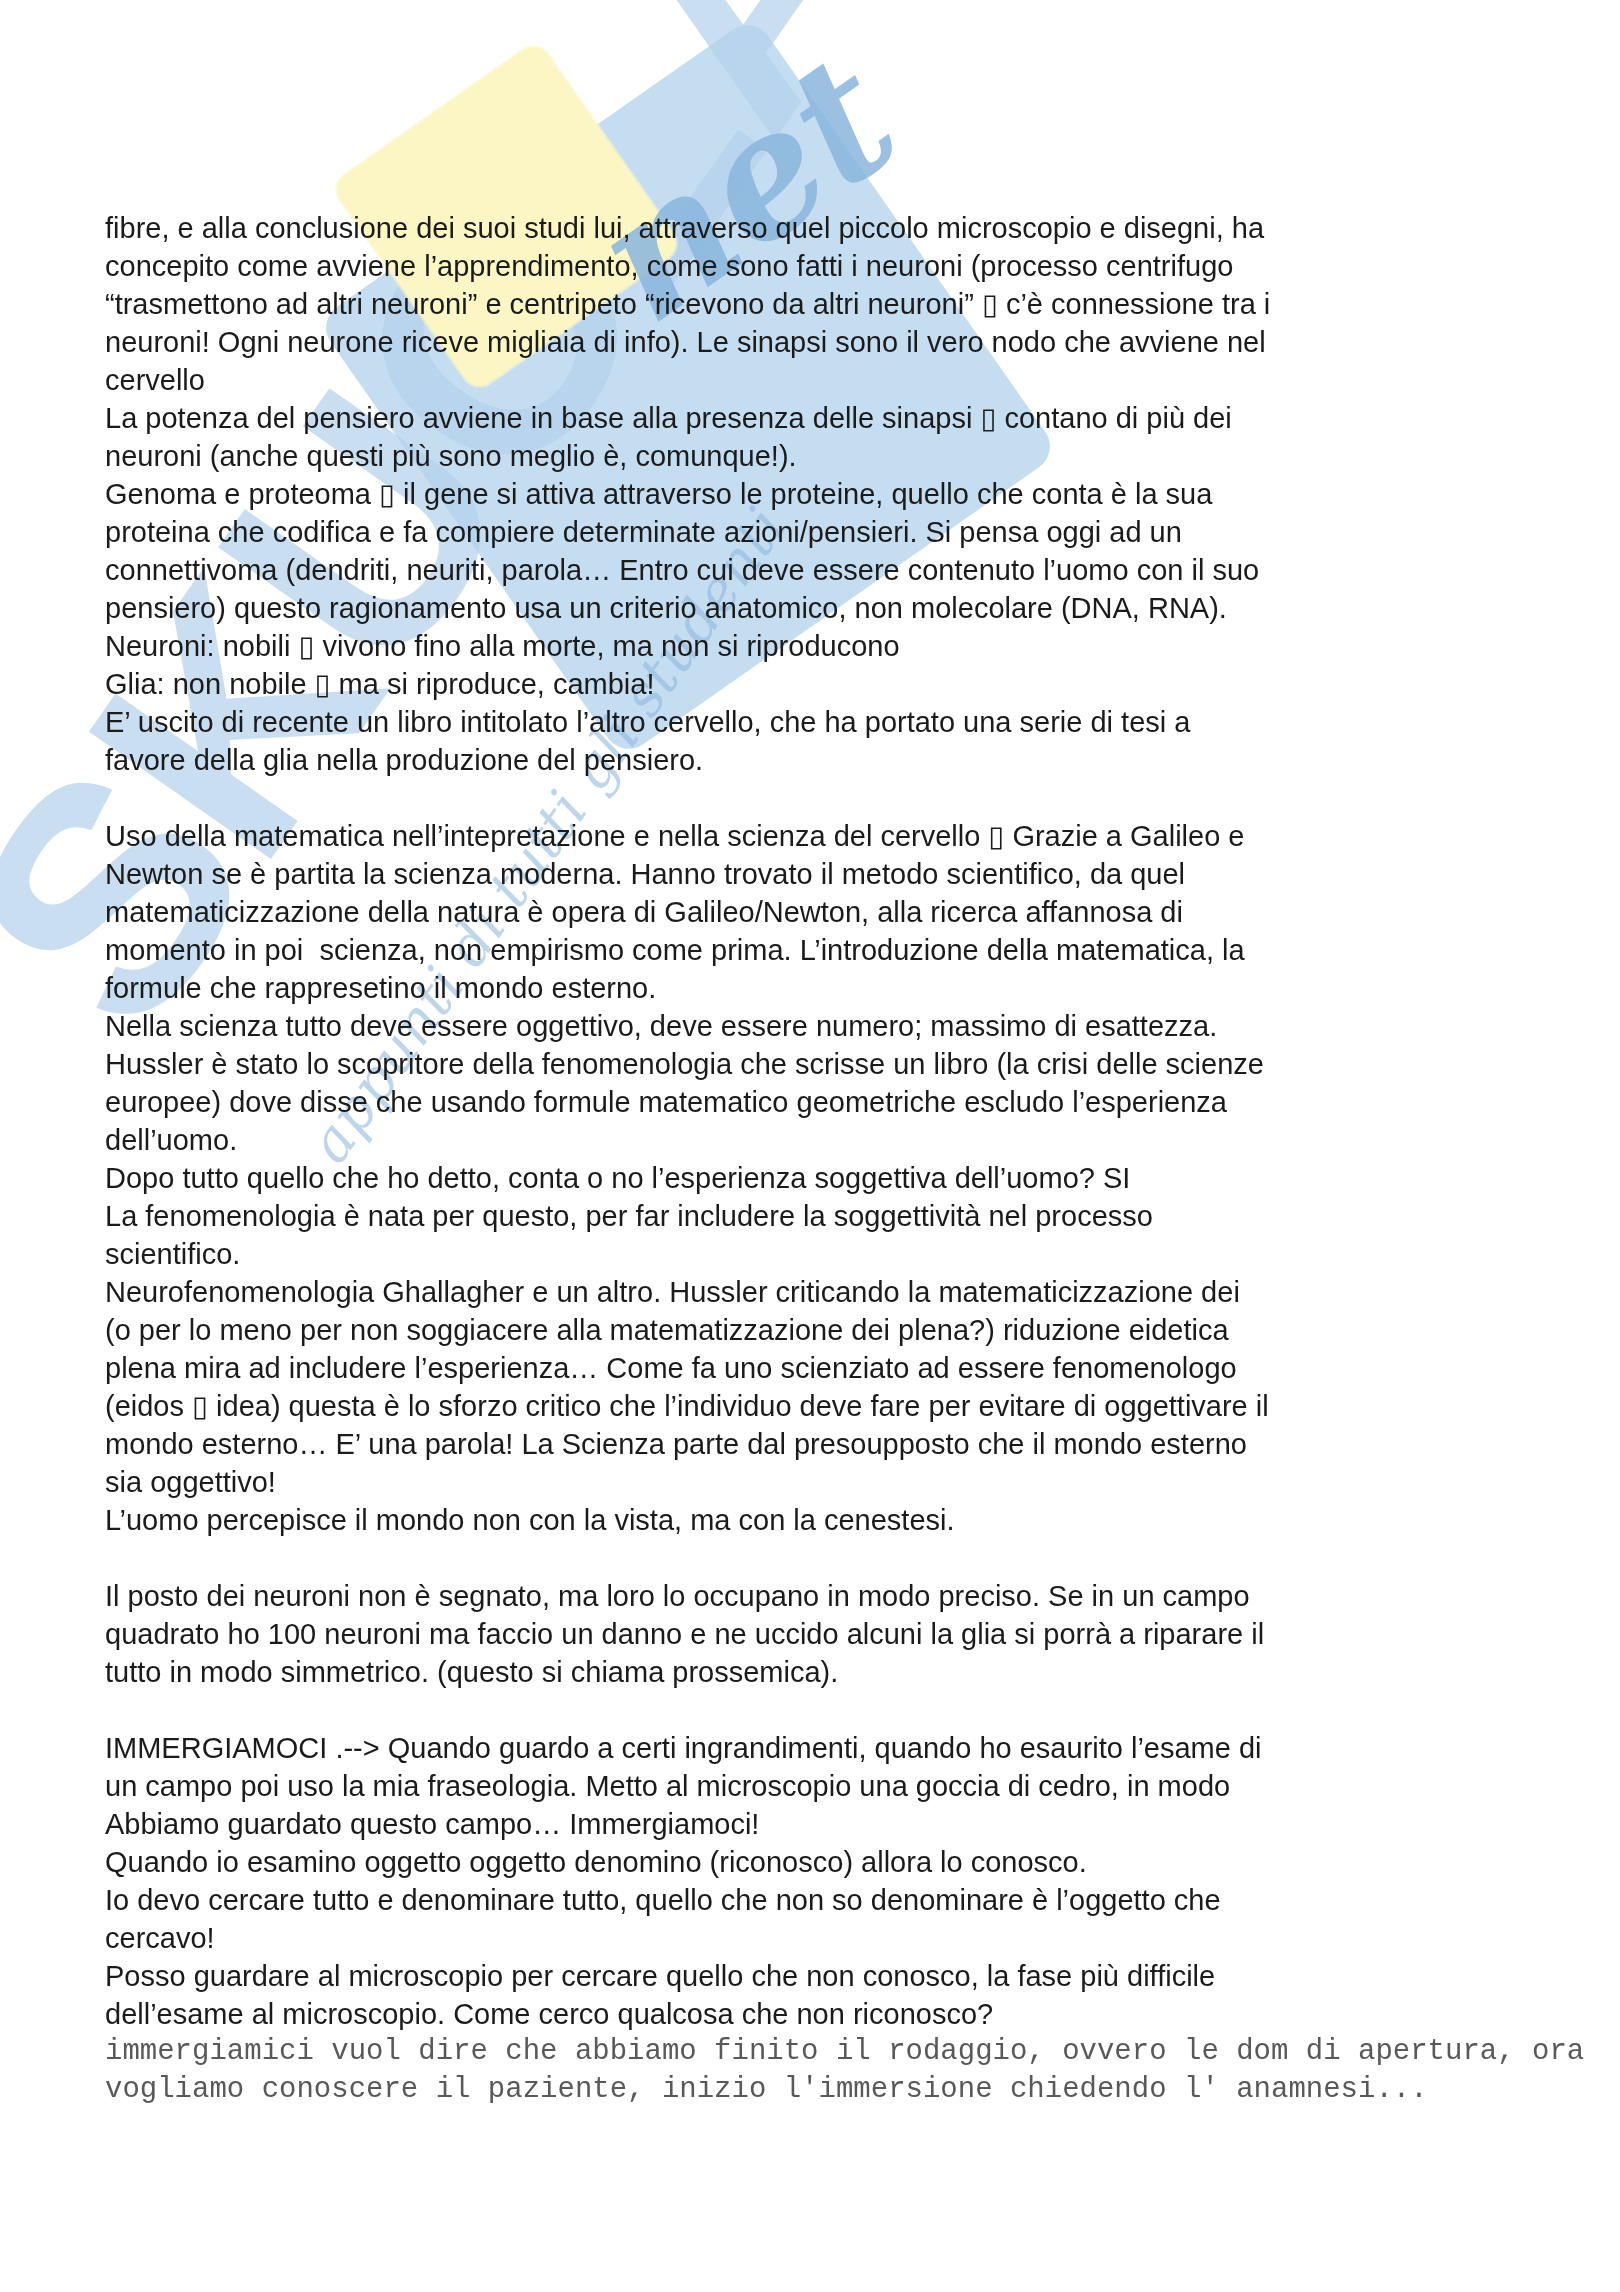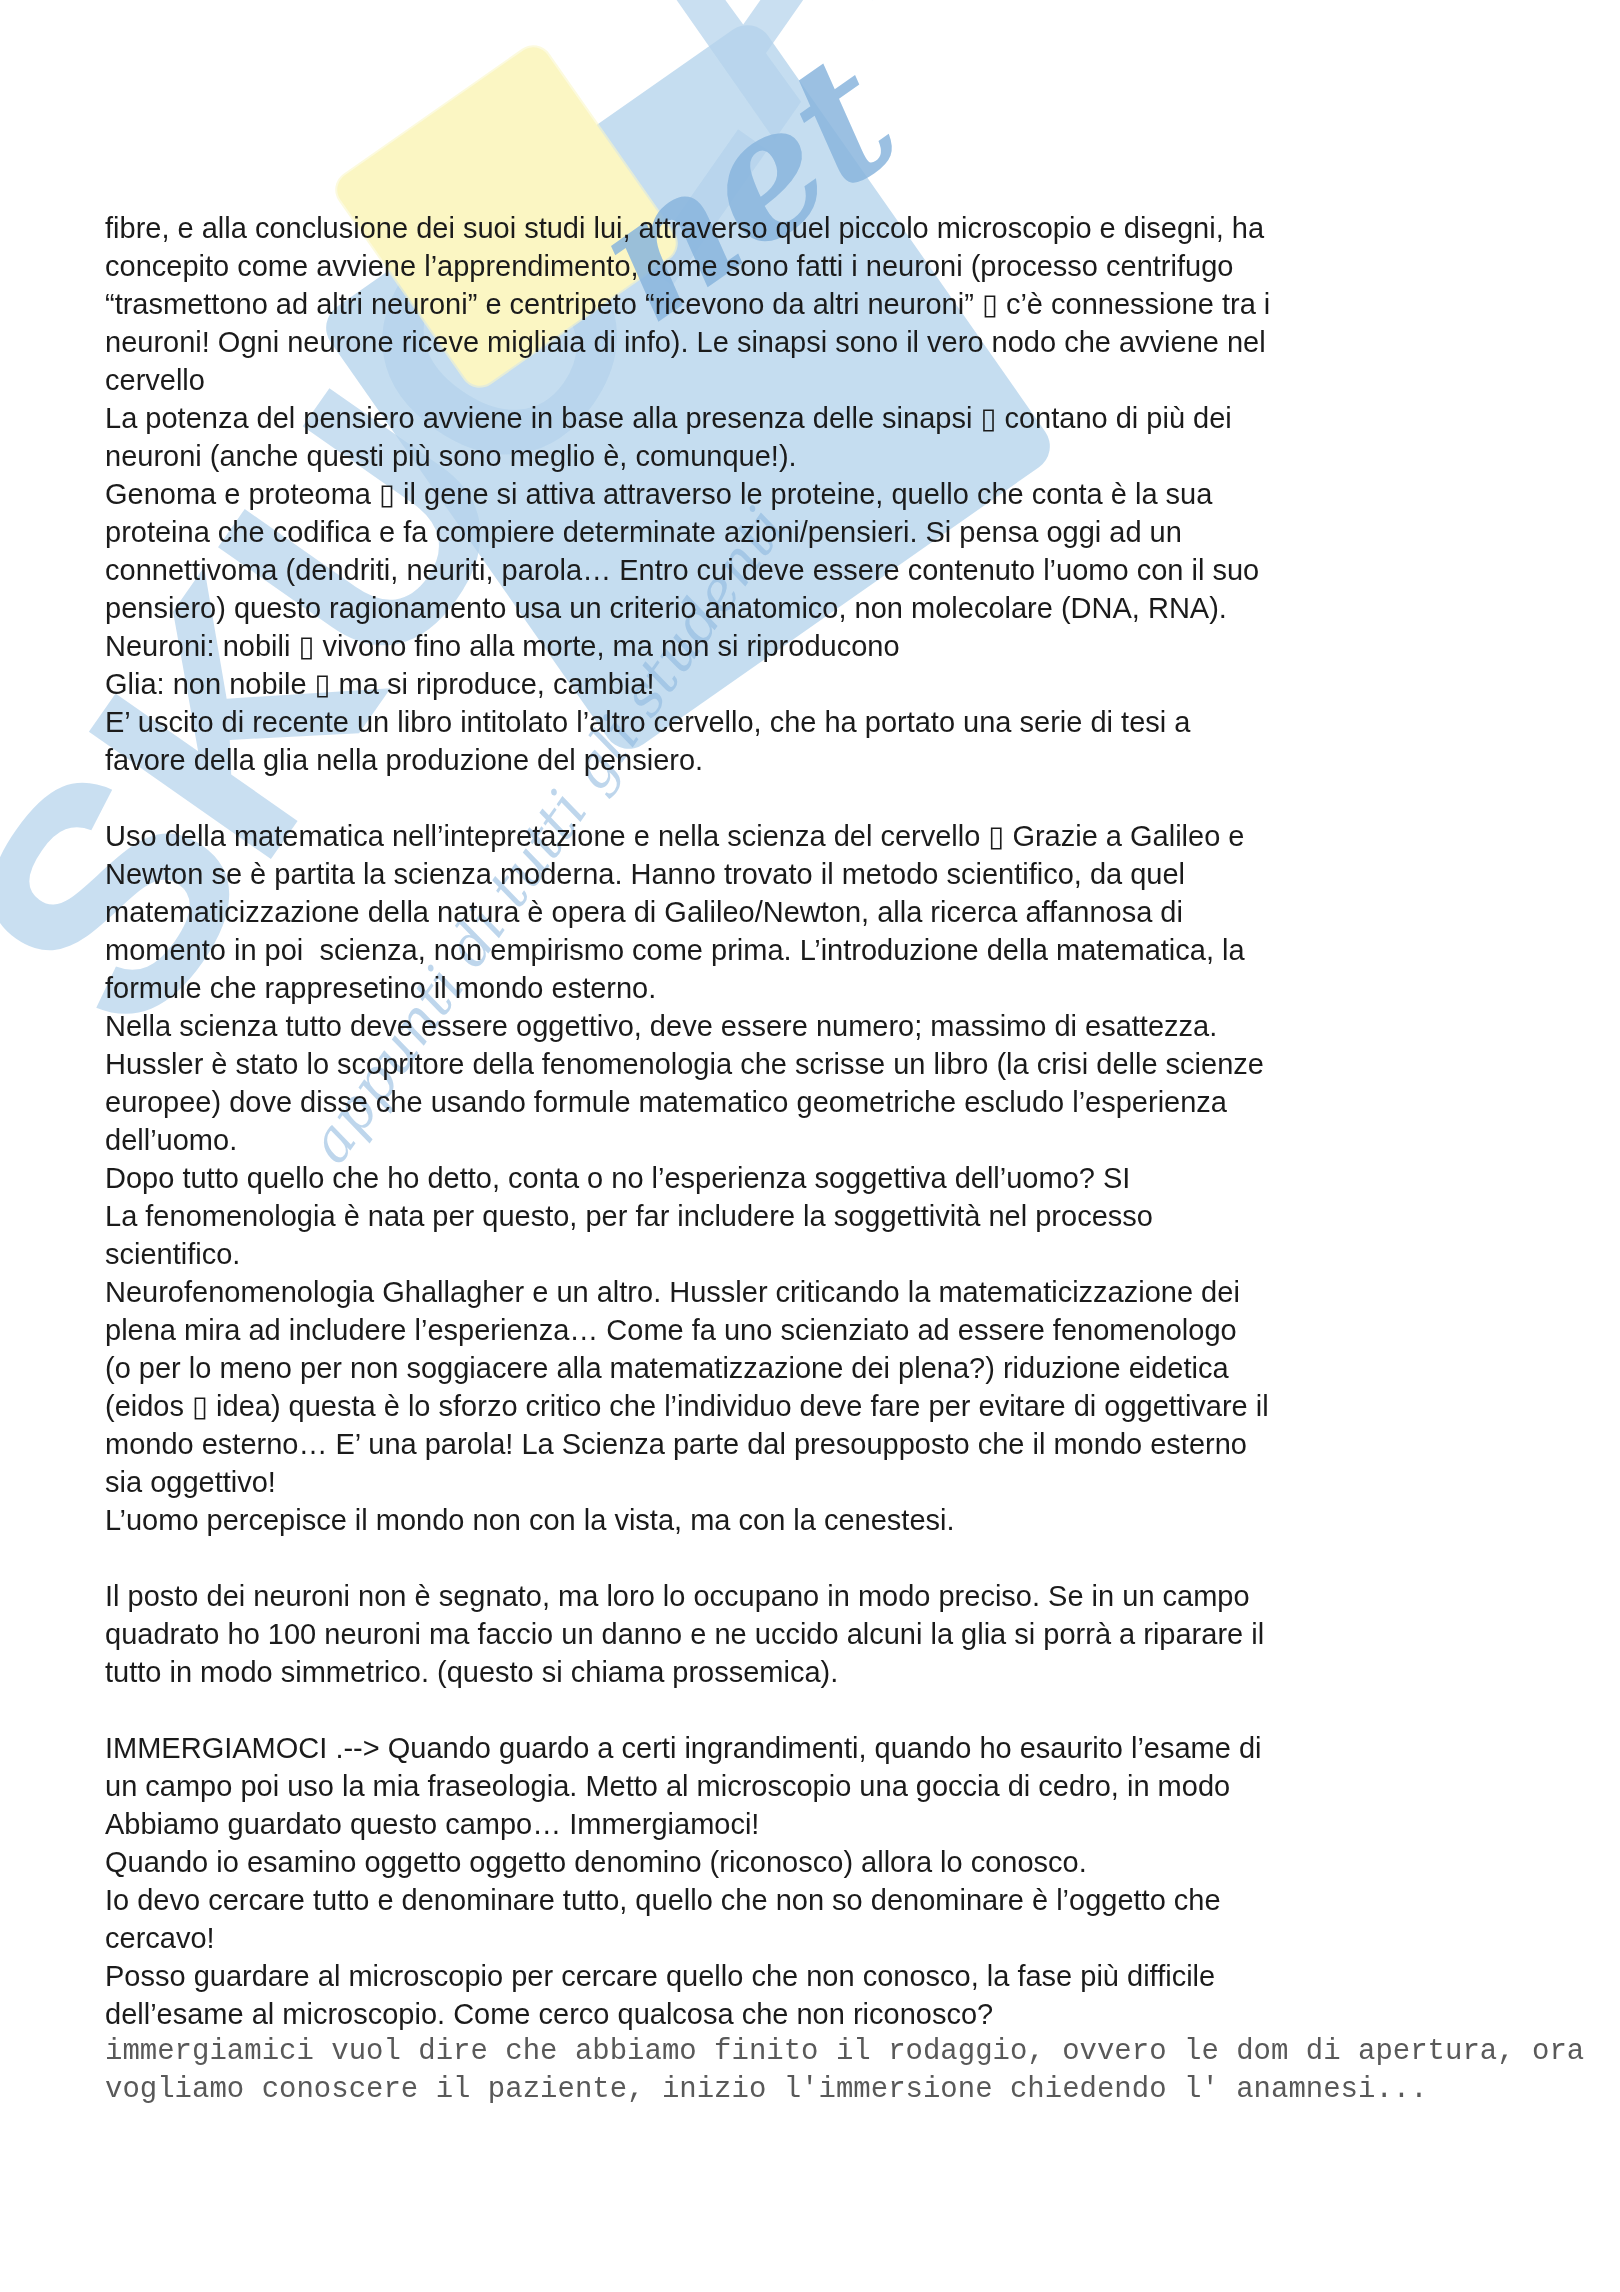--- a/index.html
+++ b/index.html
@@ -111,22 +111,22 @@
       <div class="line">momento in poi  scienza, non empirismo come prima. L’introduzione della matematica, la</div>
       <div class="line">formule che rappresetino il mondo esterno.</div>
       <div class="line">Nella scienza tutto deve essere oggettivo, deve essere numero; massimo di esattezza.</div>
       <div class="line">Hussler è stato lo scopritore della fenomenologia che scrisse un libro (la crisi delle scienze</div>
       <div class="line">europee) dove disse che usando formule matematico geometriche escludo l’esperienza</div>
       <div class="line">dell’uomo.</div>
       <div class="line">Dopo tutto quello che ho detto, conta o no l’esperienza soggettiva dell’uomo? SI</div>
       <div class="line">La fenomenologia è nata per questo, per far includere la soggettività nel processo</div>
       <div class="line">scientifico.</div>
       <div class="line">Neurofenomenologia Ghallagher e un altro. Hussler criticando la matematicizzazione dei</div>
+      <div class="line">(o per lo meno per non soggiacere alla matematizzazione dei plena?) riduzione eidetica</div>
       <div class="line">plena mira ad includere l’esperienza… Come fa uno scienziato ad essere fenomenologo</div>
-      <div class="line">(o per lo meno per non soggiacere alla matematizzazione dei plena?) riduzione eidetica</div>
       <div class="line">(eidos ▯ idea) questa è lo sforzo critico che l’individuo deve fare per evitare di oggettivare il</div>
       <div class="line">mondo esterno… E’ una parola! La Scienza parte dal presoupposto che il mondo esterno</div>
       <div class="line">sia oggettivo!</div>
       <div class="line">L’uomo percepisce il mondo non con la vista, ma con la cenestesi.</div>
       <div class="line">&nbsp;</div>
       <div class="line">Il posto dei neuroni non è segnato, ma loro lo occupano in modo preciso. Se in un campo</div>
       <div class="line">quadrato ho 100 neuroni ma faccio un danno e ne uccido alcuni la glia si porrà a riparare il</div>
       <div class="line">tutto in modo simmetrico. (questo si chiama prossemica).</div>
       <div class="line">&nbsp;</div>
       <div class="line">IMMERGIAMOCI .--&gt; Quando guardo a certi ingrandimenti, quando ho esaurito l’esame di</div>

